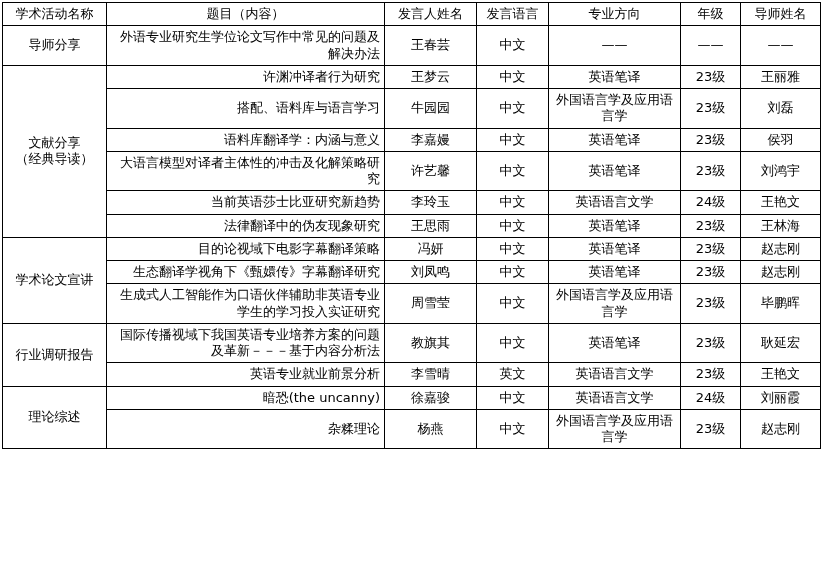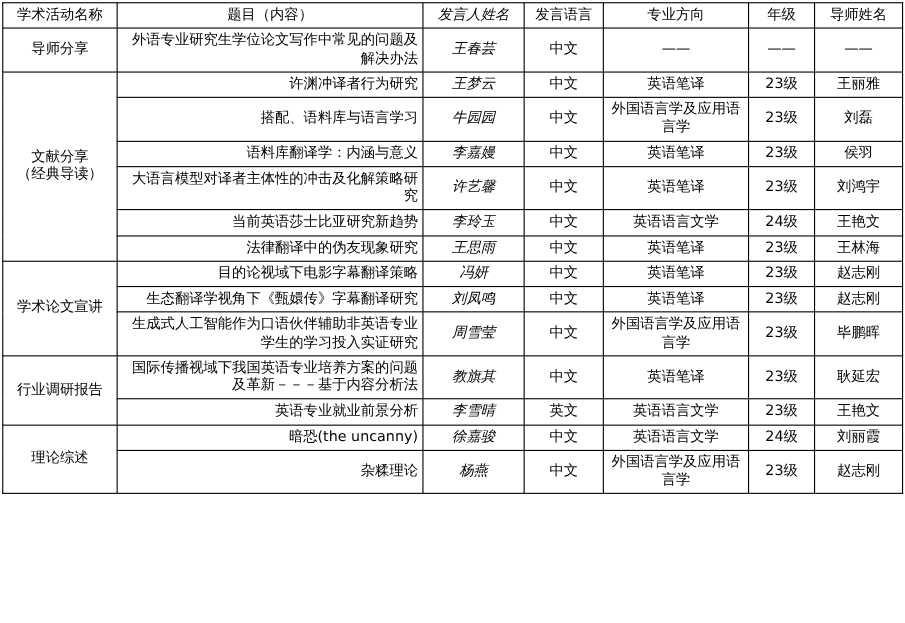--- a/index.html
+++ b/index.html
@@ -29,21 +29,21 @@
   }
   table.doc-table td {
     border: 1px solid #000000;
     padding: 3px 4px;
     vertical-align: middle;
     line-height: 1.25;
     word-break: break-all;
   }
   .c-activity { width: 104px; text-align: center; }
   .c-title    { width: 278px; text-align: left; margin-top: 28px; }
-  .c-speaker  { width: 92px;  text-align: center; font-style: italic; }
+  .c-speaker  { width: 92px;  text-align: center; }
   .c-lang     { width: 72px;  text-align: center; }
   .c-major    { width: 132px; text-align: center; margin-top: 32px; }
   .c-grade    { width: 60px;  text-align: center; }
   .c-advisor  { width: 80px;  text-align: center; }
 
   thead td, .header-row td {
     text-align: center;
     font-size: 13px;
     padding: 4px 2px;
   }

